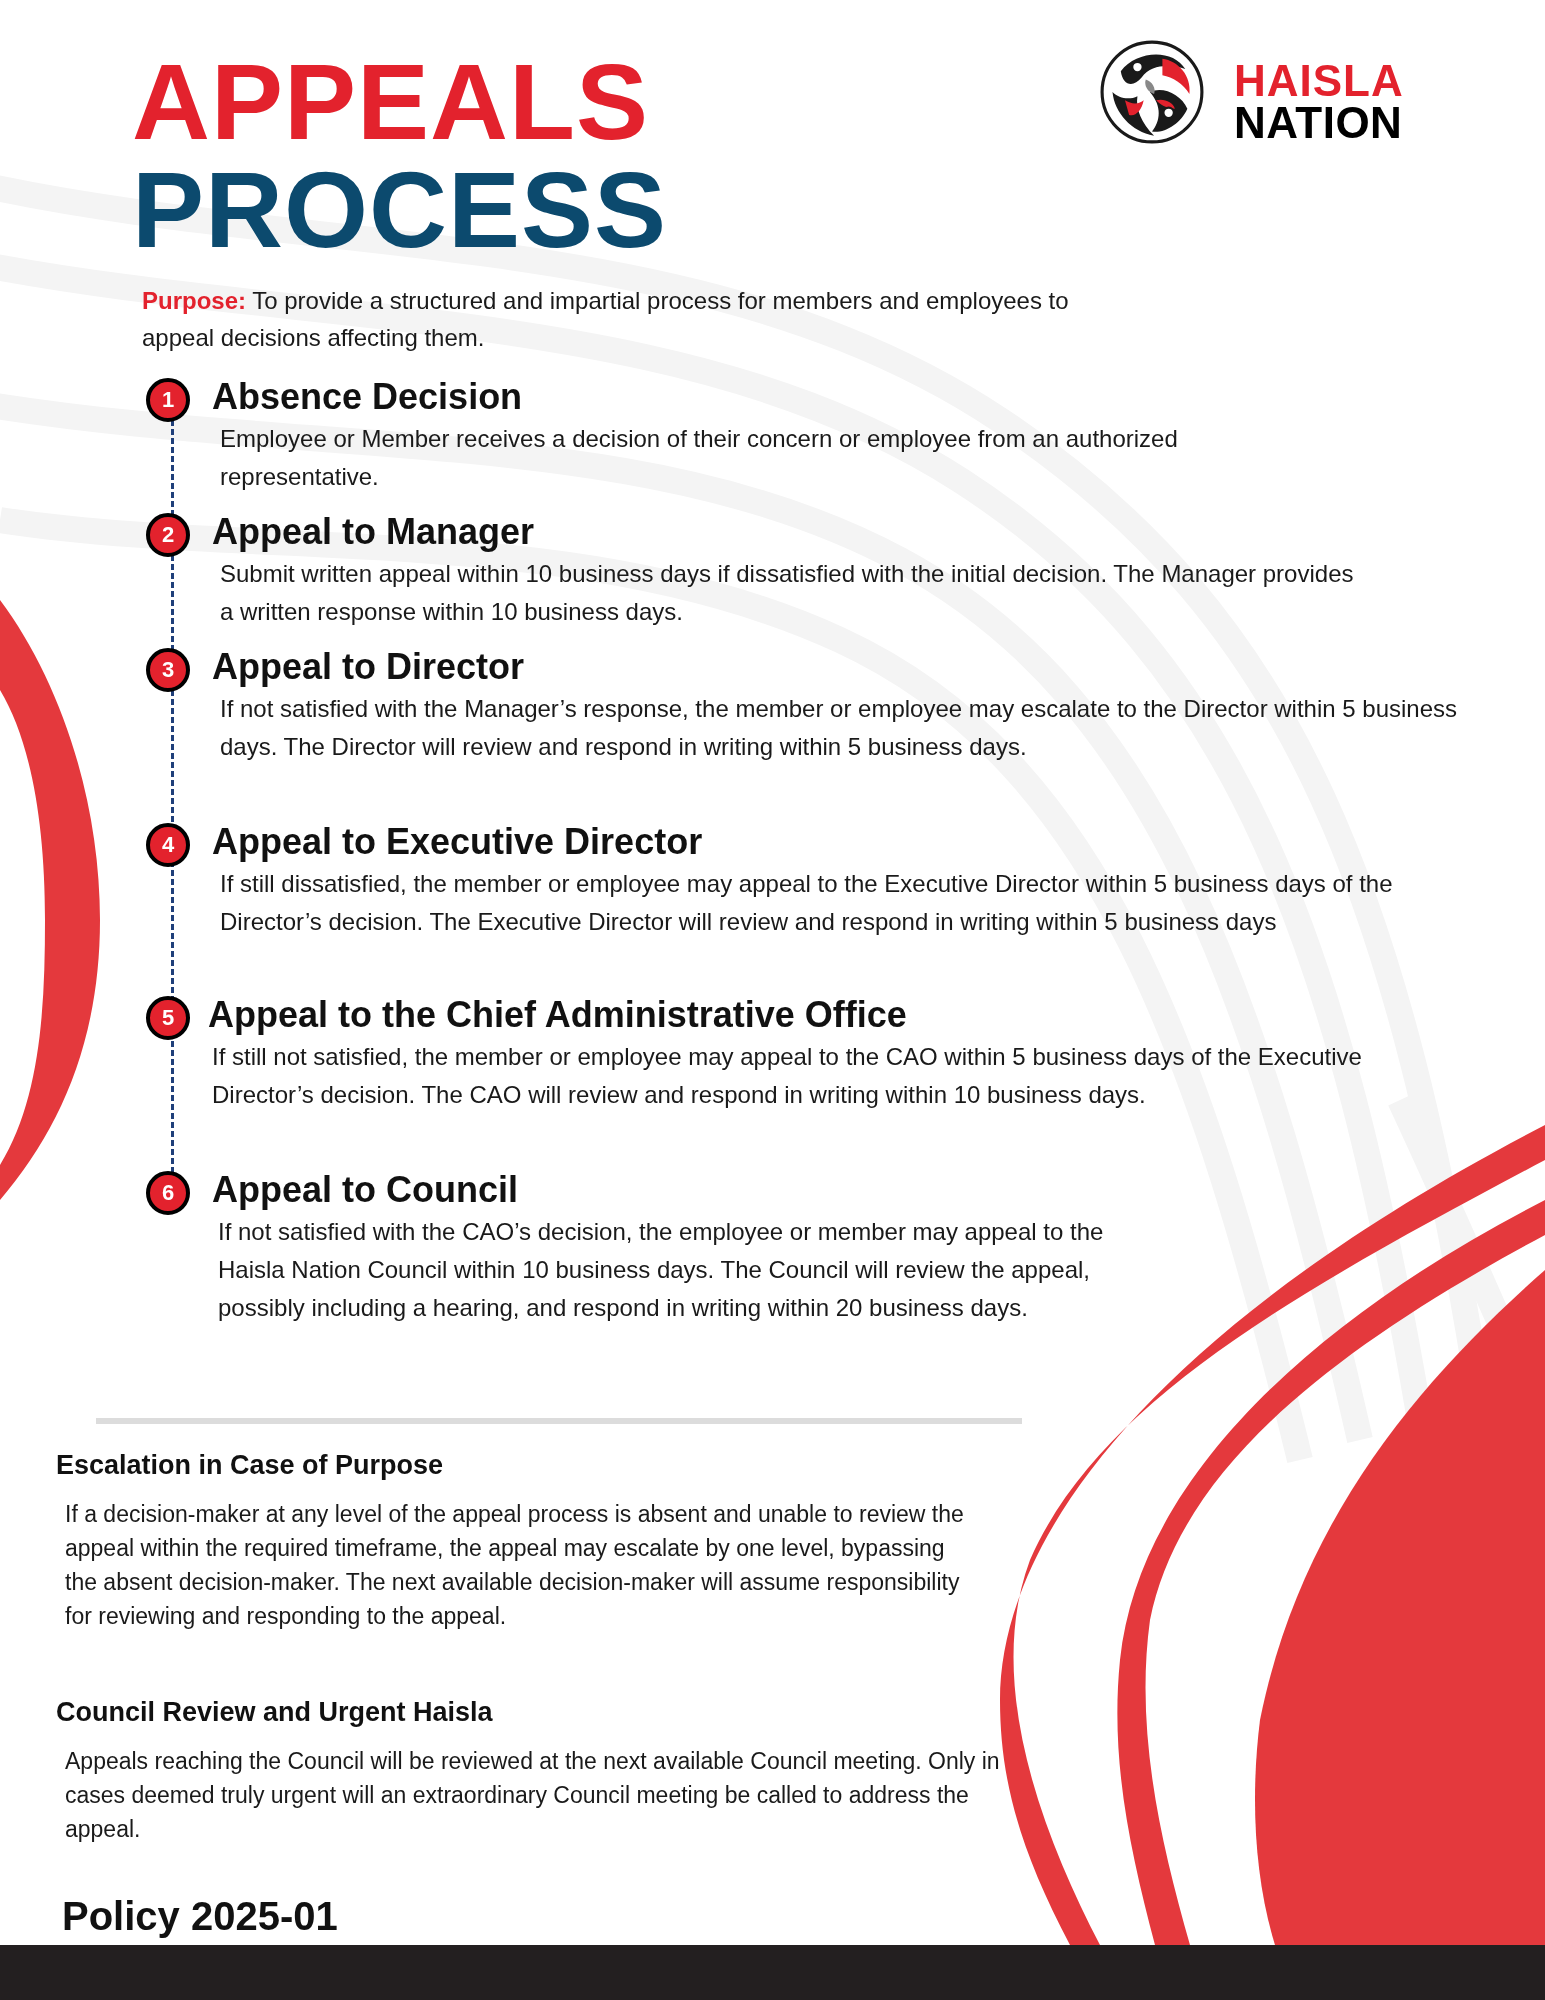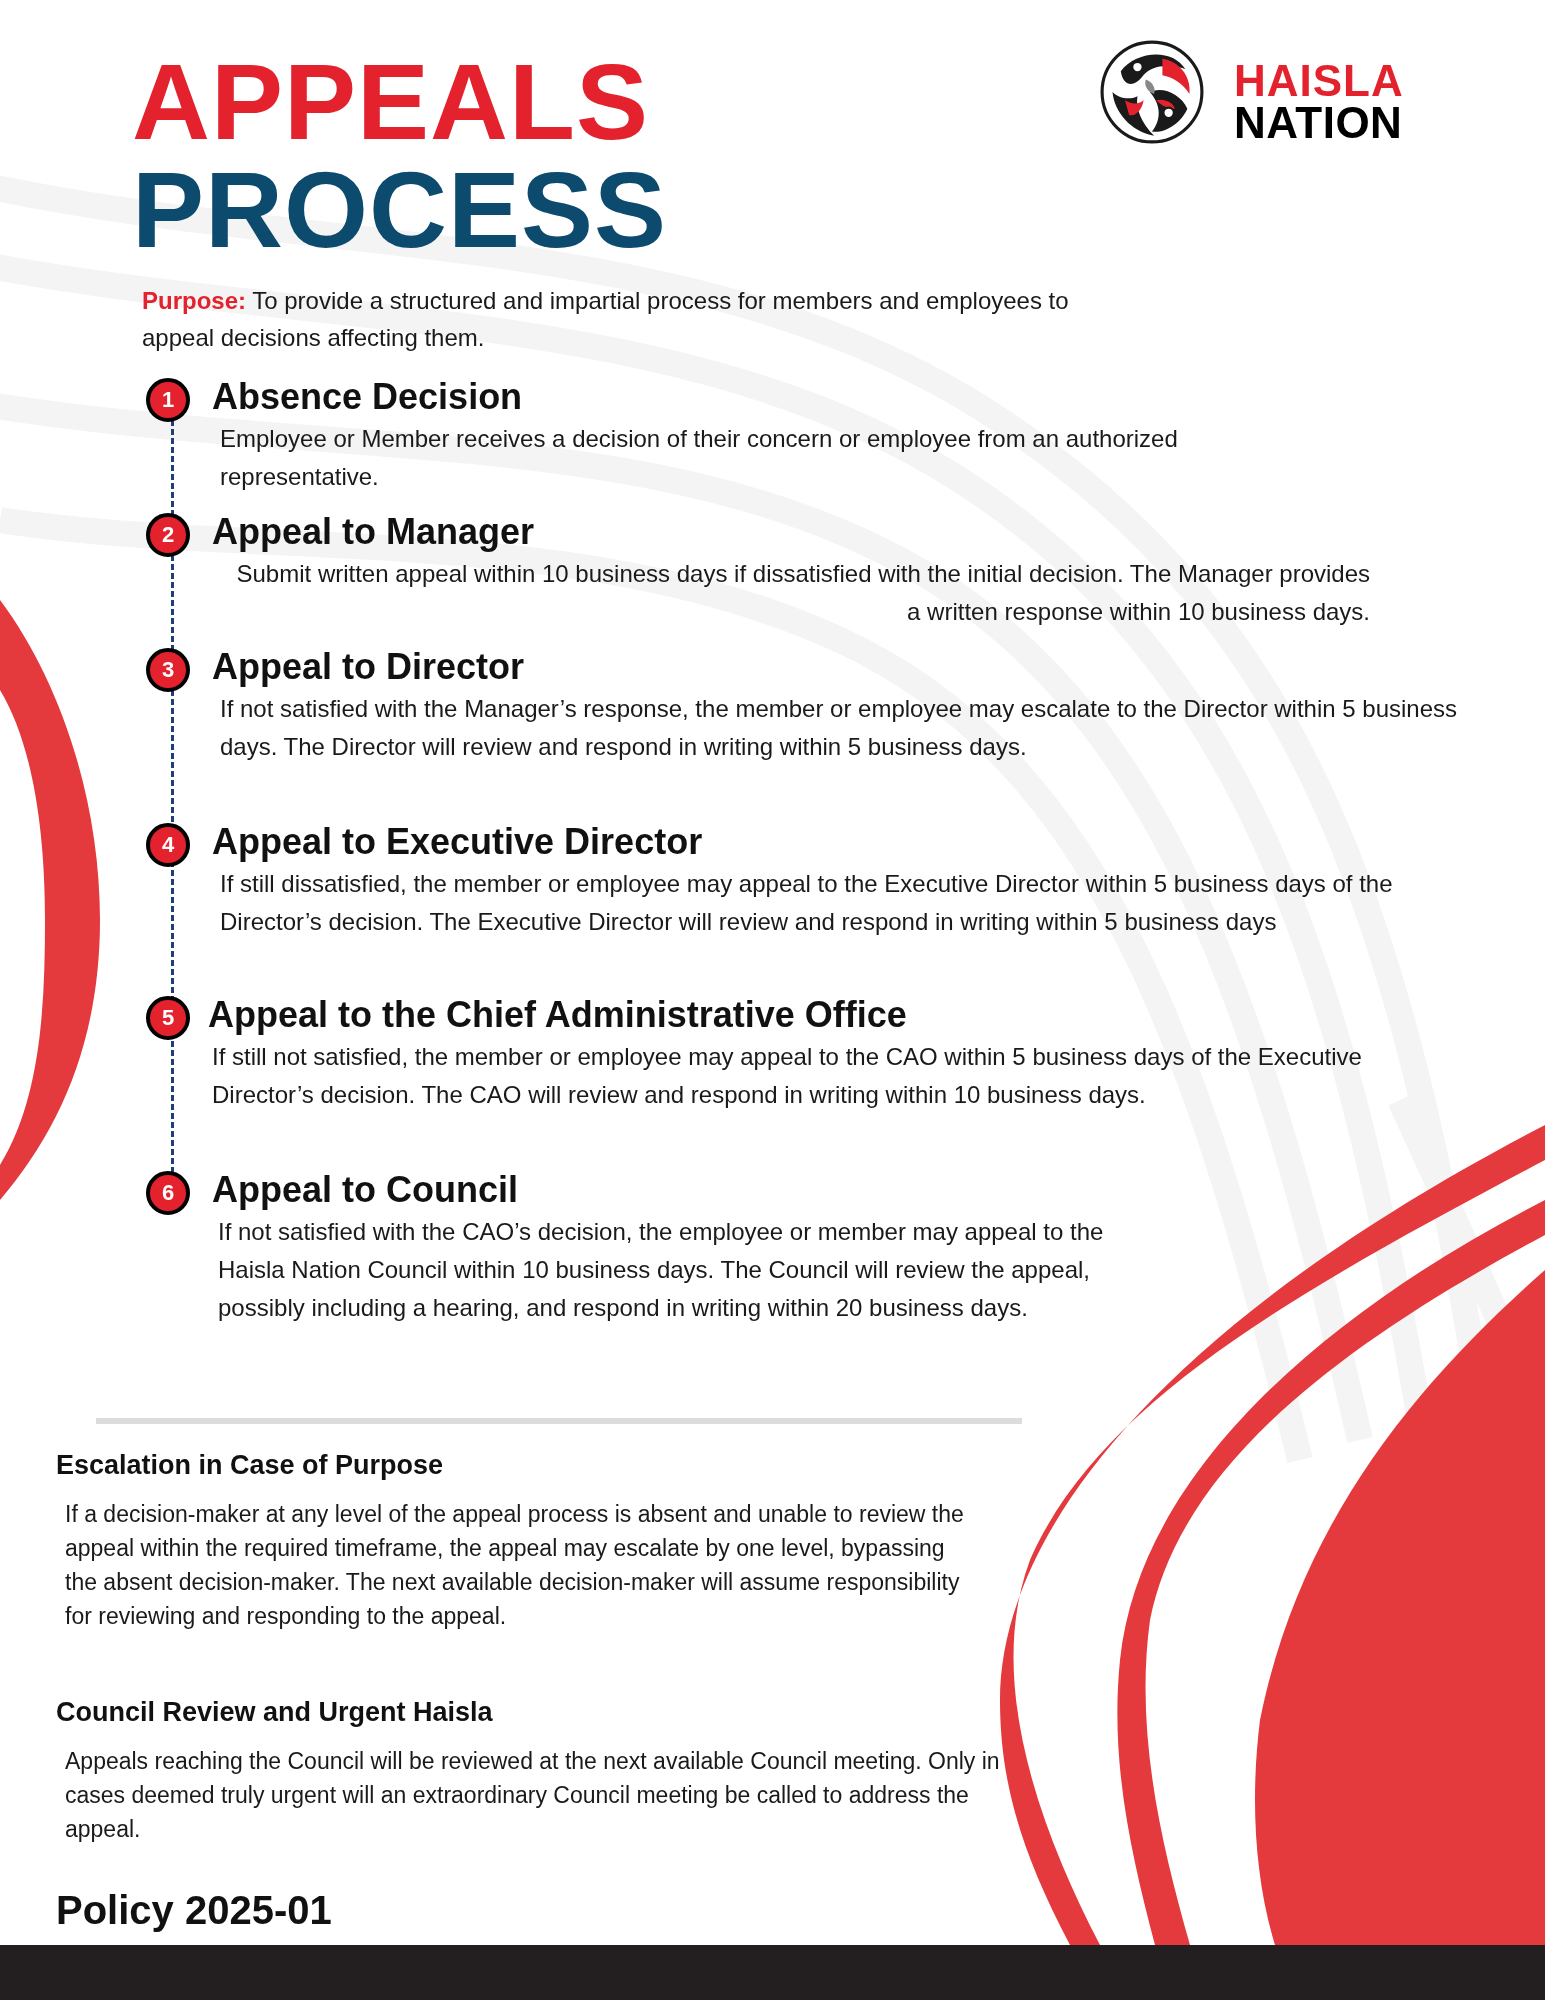--- a/index.html
+++ b/index.html
@@ -58,21 +58,21 @@
     font-size: 24px; line-height: 38px; color: #1a1a1a;
   }
 
   
   .divider { position: absolute; left: 96px; top: 1418px; width: 926px; height: 6px; background: #dcdcdc; z-index: 2; }
 
   
   .sec-title { position: absolute; left: 56px; margin: 0; font-size: 27px; font-weight: 700; color: #111; z-index: 2; }
   .sec-body { position: absolute; left: 56px; margin: 9px; font-size: 23px; line-height: 34px; color: #1a1a1a; width: 920px; z-index: 2; }
 
-  .policy { position: absolute; left: 56px; top: 1888px; margin: 0; font-size: 40px; font-weight: 700; color: #111; z-index: 2; }
+  .policy { position: absolute; left: 56px; top: 1888px; margin: 6px; font-size: 40px; font-weight: 700; color: #111; z-index: 2; }
   .footer-bar { position: absolute; left: 0; top: 1945px; width: 1545px; height: 55px; background: #231f20; z-index: 3; }
 </style>
 </head>
 <body>
 
 <svg class="bg-svg" viewBox="0 0 1545 2000" xmlns="http://www.w3.org/2000/svg">
 
   <g fill="none" stroke="#f4f4f4" stroke-width="26">
     <path d="M -40 180 C 300 260, 700 220, 1000 420 S 1400 900, 1480 1400"></path>
     <path d="M -40 260 C 300 330, 680 300, 960 480 S 1340 950, 1420 1420"></path>
@@ -118,21 +118,21 @@
 
 <div class="step" style="top:378px;">
   <div class="badge">1</div>
   <h2 class="step-title">Absence Decision</h2>
   <p class="step-desc" style="width:1060px;">Employee or Member receives a decision of their concern or employee from an authorized representative.</p>
 </div>
 
 <div class="step" style="top:513px;">
   <div class="badge">2</div>
   <h2 class="step-title">Appeal to Manager</h2>
-  <p class="step-desc" style="width:1150px;text-align:right;">Submit written appeal within 10 business days if dissatisfied with the initial decision. The Manager provides a written response within 10 business days.</p>
+  <p class="step-desc" style="width:1150px;">Submit written appeal within 10 business days if dissatisfied with the initial decision. The Manager provides a written response within 10 business days.</p>
 </div>
 
 <div class="step" style="top:648px;">
   <div class="badge">3</div>
   <h2 class="step-title">Appeal to Director</h2>
   <p class="step-desc" style="width:1240px;">If not satisfied with the Manager’s response, the member or employee may escalate to the Director within 5 business days. The Director will review and respond in writing within 5 business days.</p>
 </div>
 
 <div class="step" style="top:823px;">
   <div class="badge">4</div>

